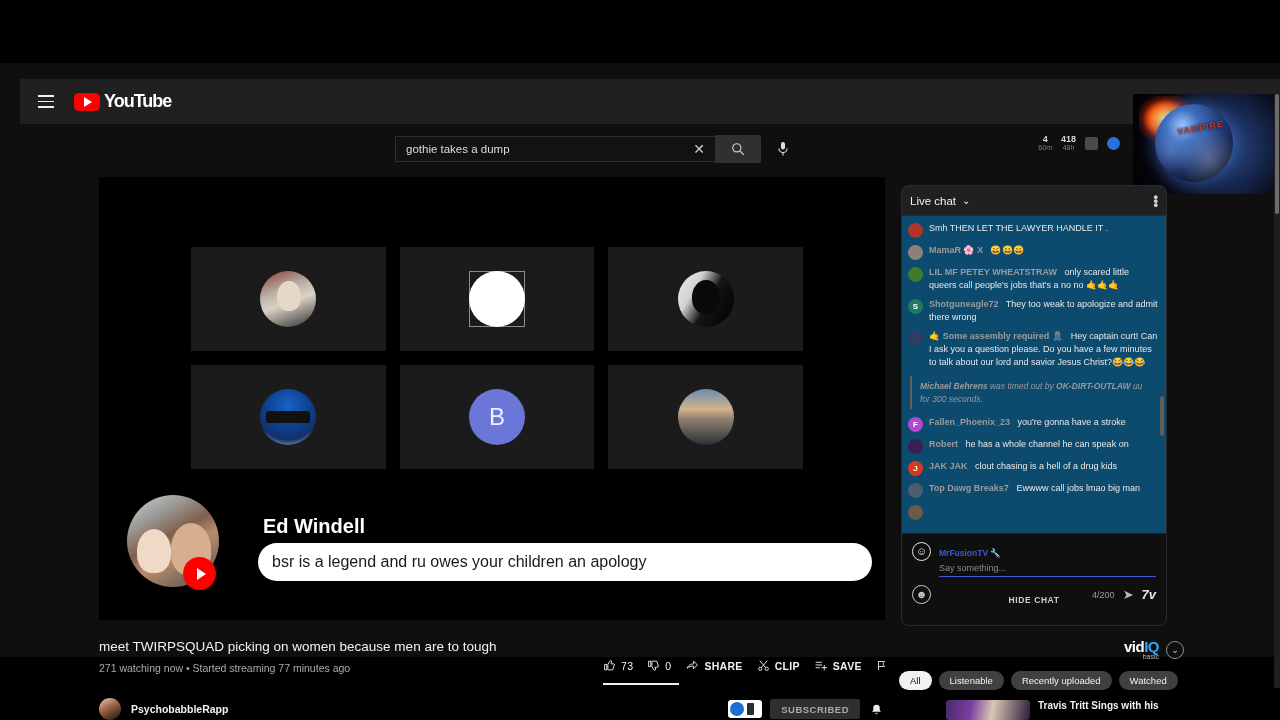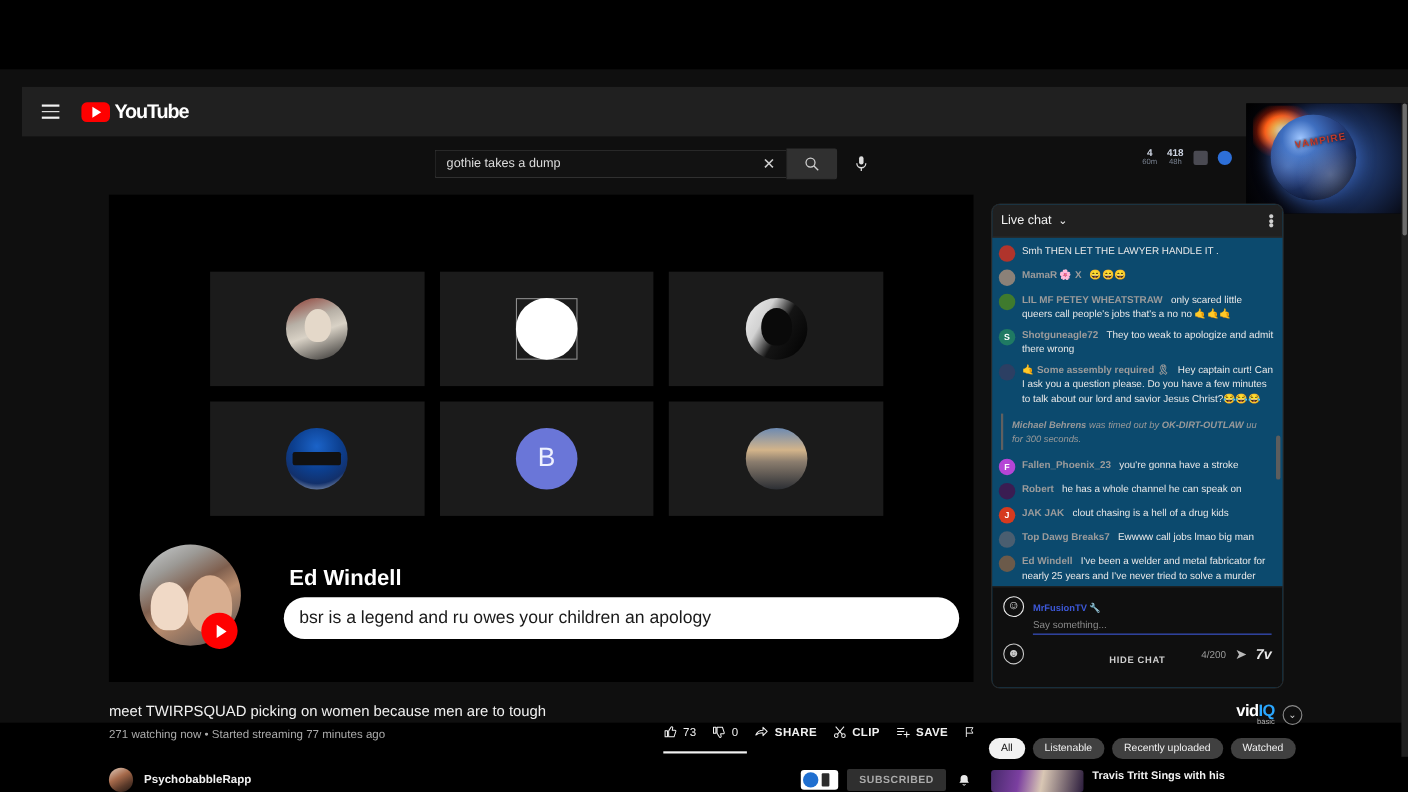--- a/index.html
+++ b/index.html
@@ -244,21 +244,21 @@
     width: 18px;height:18px;border-radius:50%;border:1px solid #8b8b8b; color:#cfcfcf;
     display:flex;align-items:center;justify-content:center; font-size: 9px; cursor:pointer;
   }
   .chips{ position:absolute; left: 899px; top: 608px; display:flex; gap: 7px;}
   .chip{
     height: 19px; padding: 0 11px; border-radius: 10px; background:#404040; color:#f1f1f1;
     font-size: 9.5px; display:flex;align-items:center; cursor:pointer; white-space:nowrap;
   }
   .chip.active{ background:#f1f1f1; color:#0f0f0f;}
   .related{
-    position:absolute; left: 901px; top: 637px; width: 270px; display:flex; gap: 8px;
+    position:absolute; left: 946px; top: 637px; width: 270px; display:flex; gap: 8px;
   }
   .related .thumb{
     width: 84px;height: 20px; border-radius:3px;
     background: linear-gradient(100deg,#472a6b 0%, #7b3fa0 30%, #d9c7b4 55%, #2b1c3c 100%);
   }
   .related .rt{ color:#f1f1f1; font-size: 10px; font-weight:700; line-height:1.2;}
 </style>
 </head>
 <body>
 
@@ -503,24 +503,20 @@
         <div class="msg">
           <span class="ava" style="background:#4a5e70"></span>
           <span class="body">
             <span class="nm">Top Dawg Breaks7</span>
             <span>Ewwww call jobs lmao big man</span>
           </span>
         </div>
 
         <div class="msg">
           <span class="ava" style="background:#6b5a4a"></span>
-          <span class="body">
-            <span class="nm">Ed Windell</span>
-            <span>I've been a welder and metal fabricator for nearly 25 years and I've never tried to solve a murder</span>
-          </span>
         </div>
 
         <div class="chat-scroll"></div>
       </div>
 
       <div class="chat-input">
         <div class="ci-row1">
           <span class="ci-ava">☺</span>
           <span class="ci-fields">
             <span class="ci-name">MrFusionTV 🔧</span>

